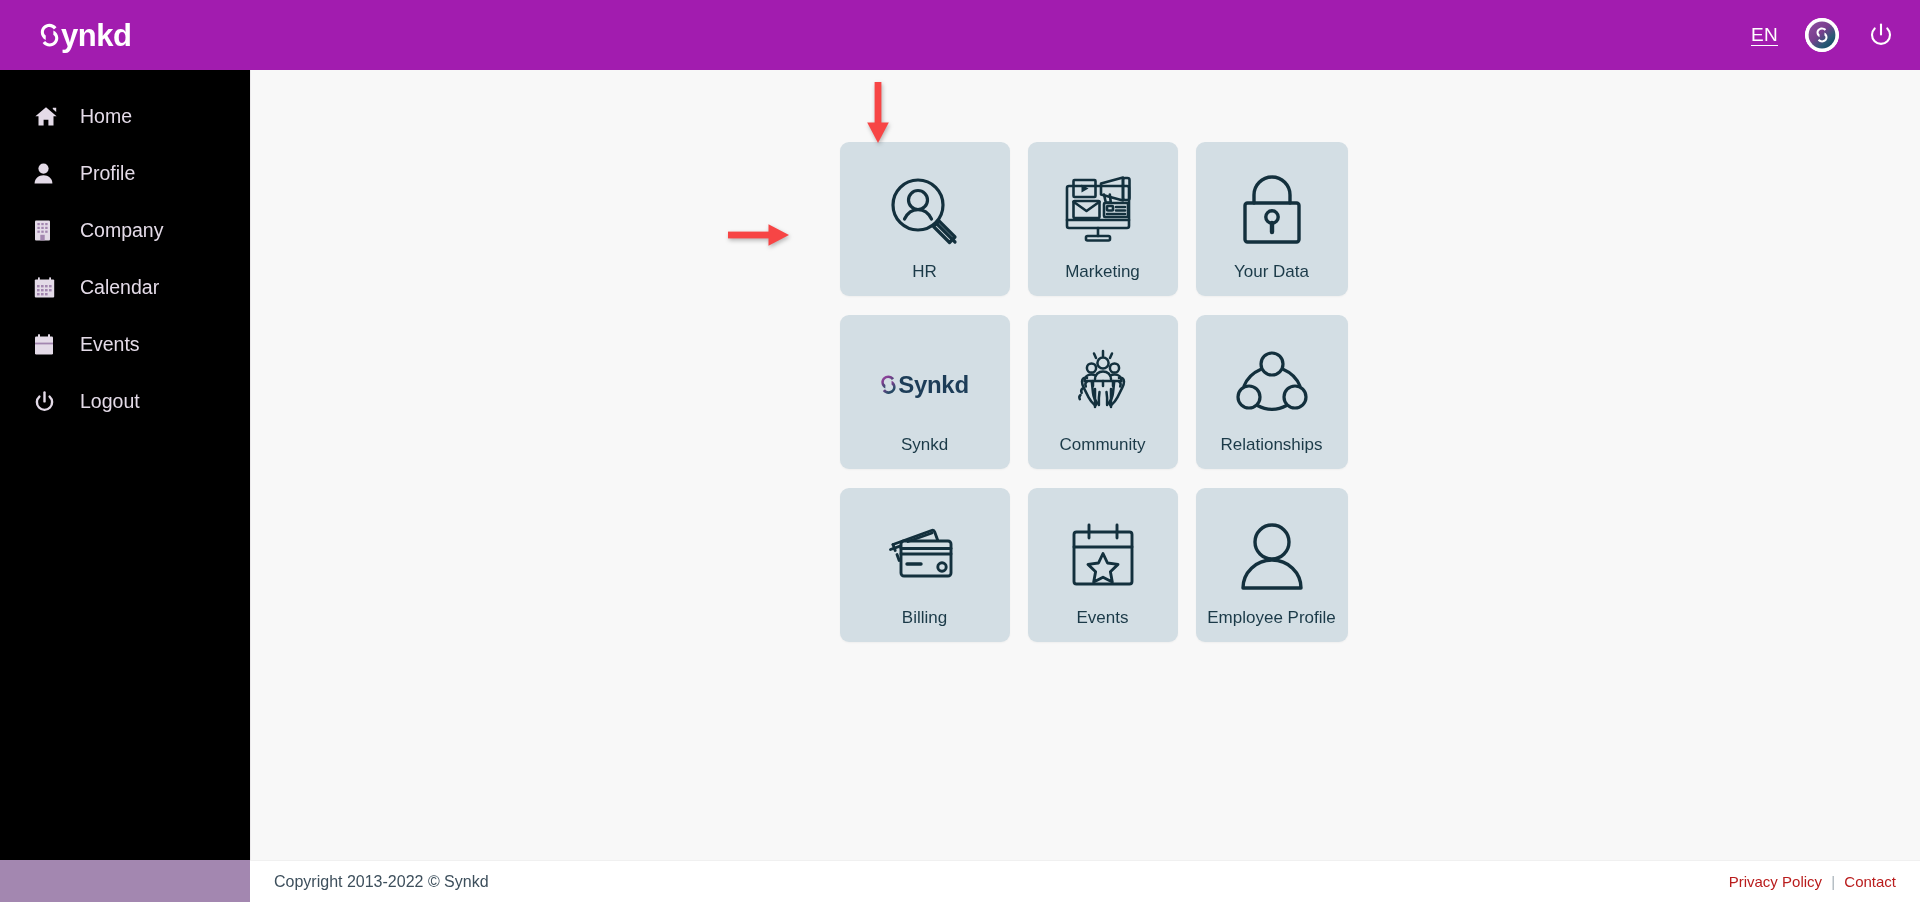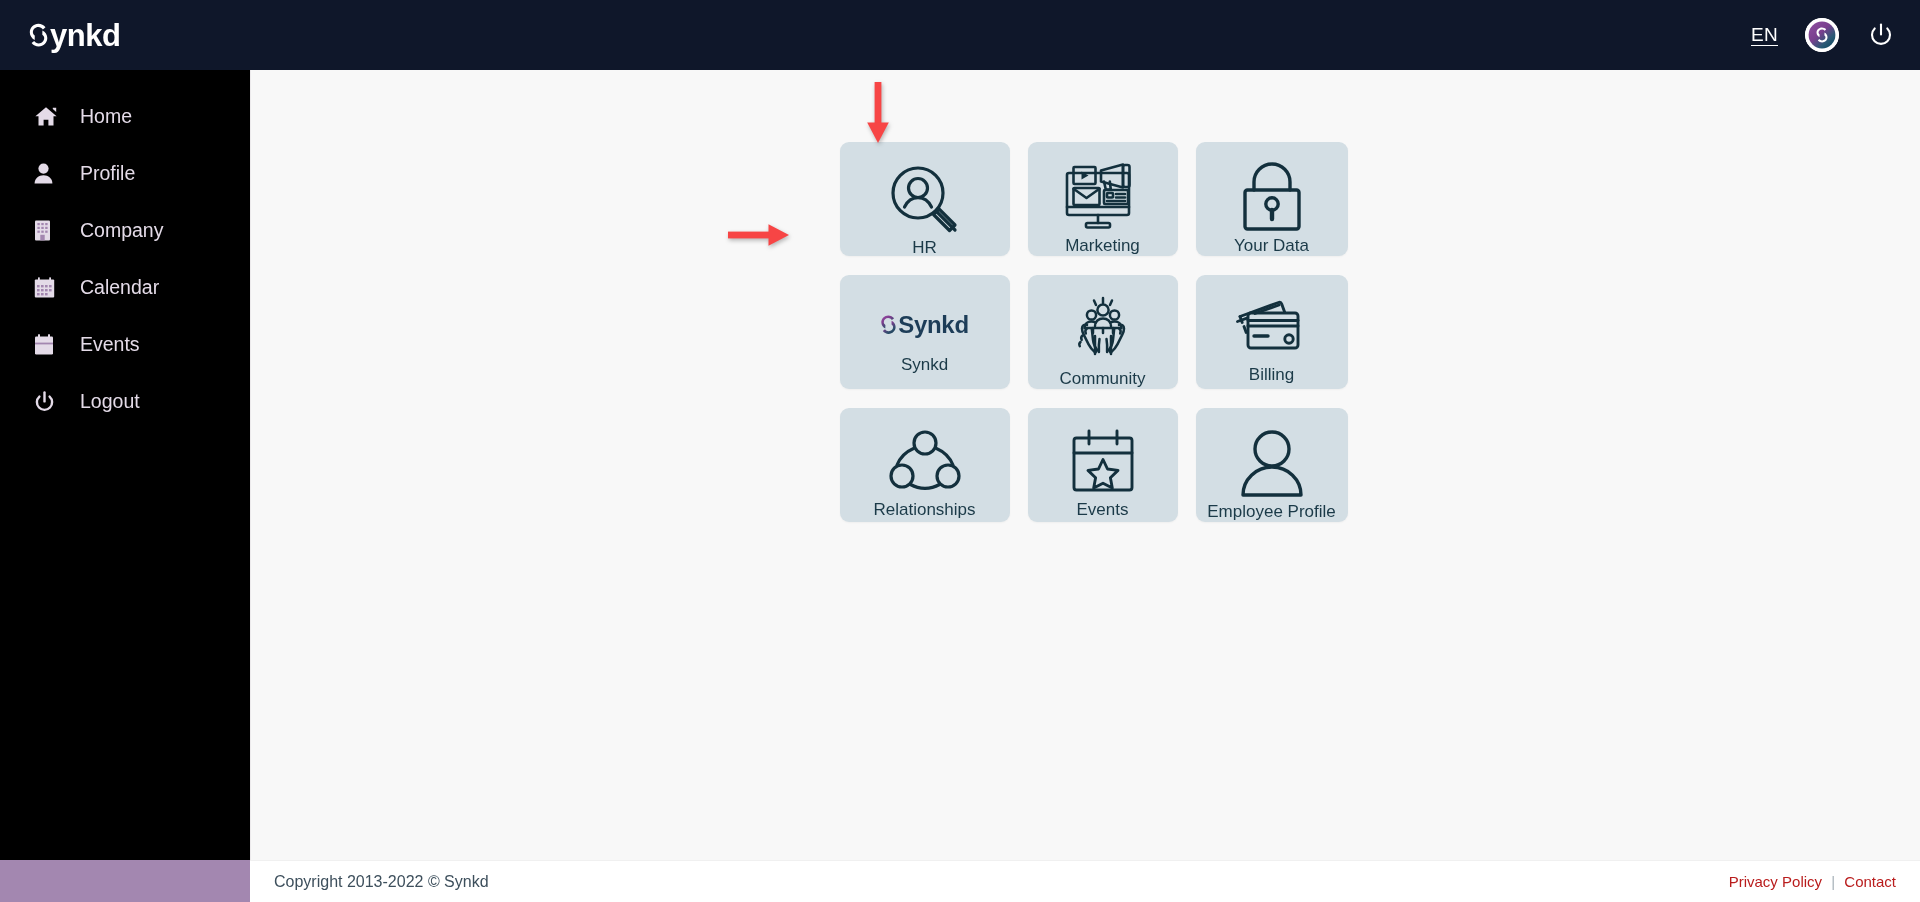--- a/index.html
+++ b/index.html
@@ -8,23 +8,23 @@
     width: 1920px; height: 902px;
     font-family: "Liberation Sans", sans-serif;
     overflow: hidden;
     background: #ffffff;
   }
   #app { position: relative; width: 1920px; height: 902px; display: flex; flex-direction: column; }
 
   
   .header {
     height: 70px; flex: 0 0 70px;
-    background: #0f172a;
+    background: #a21caf;
     display: flex; align-items: center;
-    padding: 0 24px 0 28px;
+    padding: 0 24px 0 39px;
     position: relative; z-index: 30;
   }
   .brand {
     display: flex; align-items: center;
     font-size: 31px; font-weight: bold;
     color: #ffffff; letter-spacing: -0.5px;
     line-height: 1;
   }
   .brand-logo-s { display: inline-block; width: 21px; height: 28px; position: relative; margin-right: 1px; }
   .brand-logo-s svg { display: block; }
@@ -85,21 +85,21 @@
   .grid-area { position: relative; width: 492px; }
   .tile-grid {
     display: grid;
     grid-template-columns: 170px 150px 152px;
     column-gap: 18px;
     row-gap: 19px;
   }
   .tile {
     background: #d3dee4;
     border-radius: 9px;
-    height: 114px;
+    height: 154px;
     display: flex; flex-direction: column;
     align-items: center; justify-content: flex-start;
     padding-top: 20px;
     cursor: pointer;
     box-shadow: 0 1px 2px rgba(0,0,0,0.04);
   }
   .tile-icon {
     flex: 1 1 auto;
     display: flex; align-items: center; justify-content: center;
     width: 100%;
@@ -401,53 +401,53 @@
                     <path d="M34.5 44c-0.6 3.4-0.8 8-0.6 13"></path>
                     <path d="M41.5 44c0.6 3.4 0.8 8 0.6 13"></path>
                   </g>
                 </svg>
               </div>
               <div class="tile-label">Community</div>
             </div>
 
             <div class="tile">
               <div class="tile-icon">
-                <svg width="80" height="70" viewBox="0 0 80 70">
-                  <g fill="none" stroke="#13303d" stroke-width="2.9" stroke-linecap="round" stroke-linejoin="round">
-
-                    <path d="M8 21.5 46.5 7.5a2.5 2.5 0 0 1 3.2 1.5l3 8.2"></path>
-                    <path d="M8 21.5l2.2 6M12 31.5l2.2 6"></path>
-                    <path d="M5.5 26.5 15 23.2"></path>
-                    <path d="M23 18.5 47 10"></path>
-
-                    <rect x="16" y="18" width="50" height="35" rx="3"></rect>
-                    <line x1="16" y1="25.5" x2="66" y2="25.5"></line>
-                    <line x1="16" y1="31" x2="66" y2="31"></line>
-                    <line x1="22" y1="41" x2="36" y2="41" stroke-width="3.4"></line>
-                    <circle cx="57" cy="44" r="4.2"></circle>
-                  </g>
-                </svg>
-              </div>
-              <div class="tile-label">Billing</div>
-            </div>
-
-            <div class="tile">
-              <div class="tile-icon">
                 <svg width="76" height="72" viewBox="0 0 76 72">
                   <g fill="none" stroke="#13303d" stroke-width="3.2" stroke-linecap="round">
                     <circle cx="38" cy="15" r="11"></circle>
                     <circle cx="15" cy="48" r="11"></circle>
                     <circle cx="61" cy="48" r="11"></circle>
                     <path d="M26.5 20.5A31 31 0 0 0 10 37"></path>
                     <path d="M49.5 20.5A31 31 0 0 1 66 37"></path>
                     <path d="M23.5 56.5A29 29 0 0 0 52.5 56.5"></path>
                   </g>
                 </svg>
               </div>
               <div class="tile-label">Relationships</div>
+            </div>
+
+            <div class="tile">
+              <div class="tile-icon">
+                <svg width="80" height="70" viewBox="0 0 80 70">
+                  <g fill="none" stroke="#13303d" stroke-width="2.9" stroke-linecap="round" stroke-linejoin="round">
+
+                    <path d="M8 21.5 46.5 7.5a2.5 2.5 0 0 1 3.2 1.5l3 8.2"></path>
+                    <path d="M8 21.5l2.2 6M12 31.5l2.2 6"></path>
+                    <path d="M5.5 26.5 15 23.2"></path>
+                    <path d="M23 18.5 47 10"></path>
+
+                    <rect x="16" y="18" width="50" height="35" rx="3"></rect>
+                    <line x1="16" y1="25.5" x2="66" y2="25.5"></line>
+                    <line x1="16" y1="31" x2="66" y2="31"></line>
+                    <line x1="22" y1="41" x2="36" y2="41" stroke-width="3.4"></line>
+                    <circle cx="57" cy="44" r="4.2"></circle>
+                  </g>
+                </svg>
+              </div>
+              <div class="tile-label">Billing</div>
             </div>
 
             <div class="tile">
               <div class="tile-icon">
                 <svg width="74" height="72" viewBox="0 0 74 72">
                   <g fill="none" stroke="#13303d" stroke-width="2.9" stroke-linecap="round" stroke-linejoin="round">
                     <rect x="8" y="10" width="58" height="52" rx="2.5"></rect>
                     <line x1="8" y1="25" x2="66" y2="25"></line>
                     <line x1="23" y1="3" x2="23" y2="16"></line>
                     <line x1="51" y1="3" x2="51" y2="16"></line>

